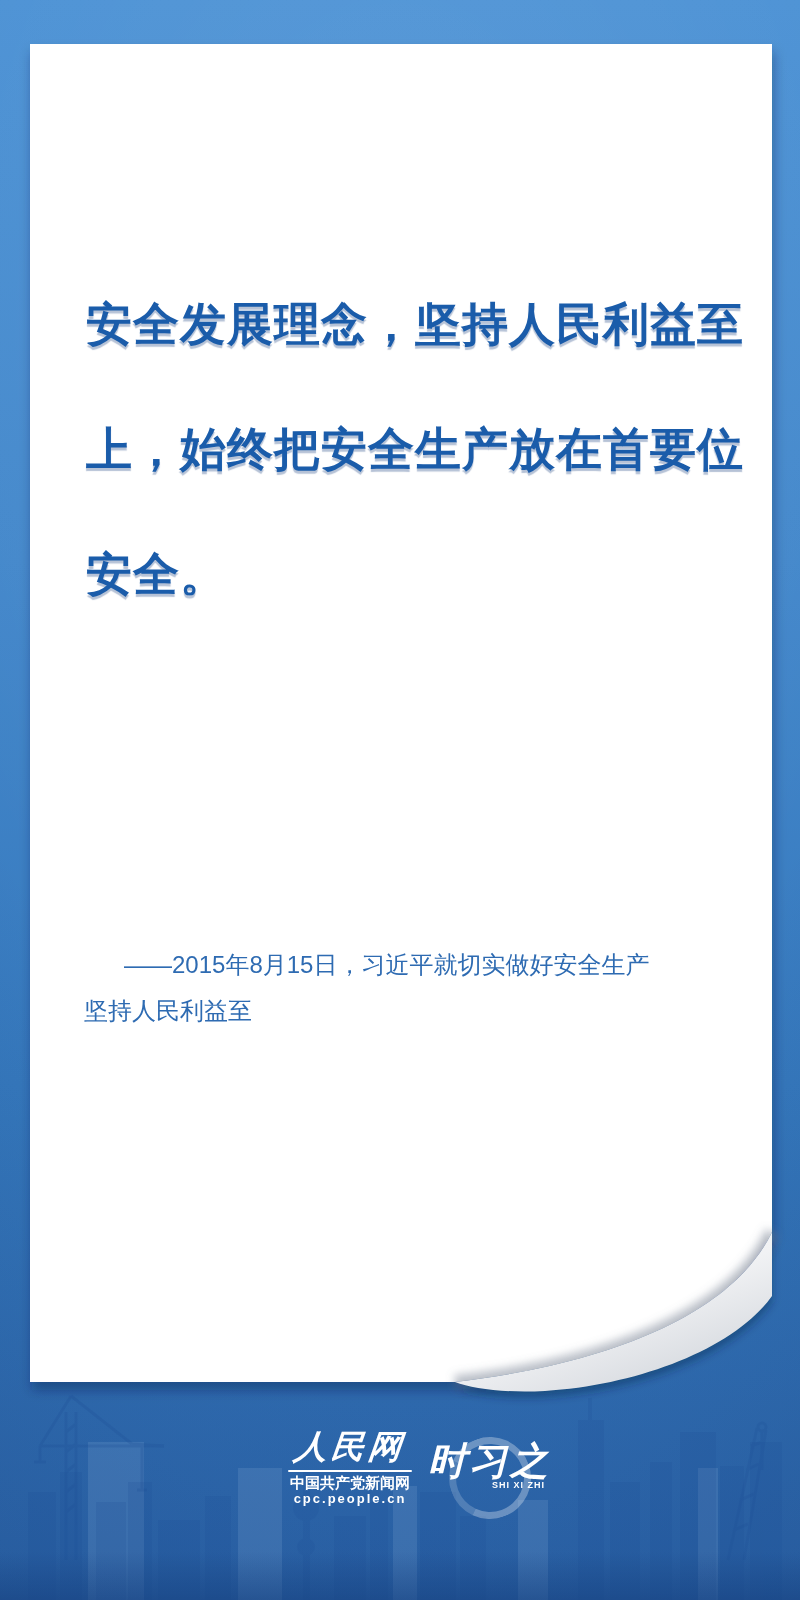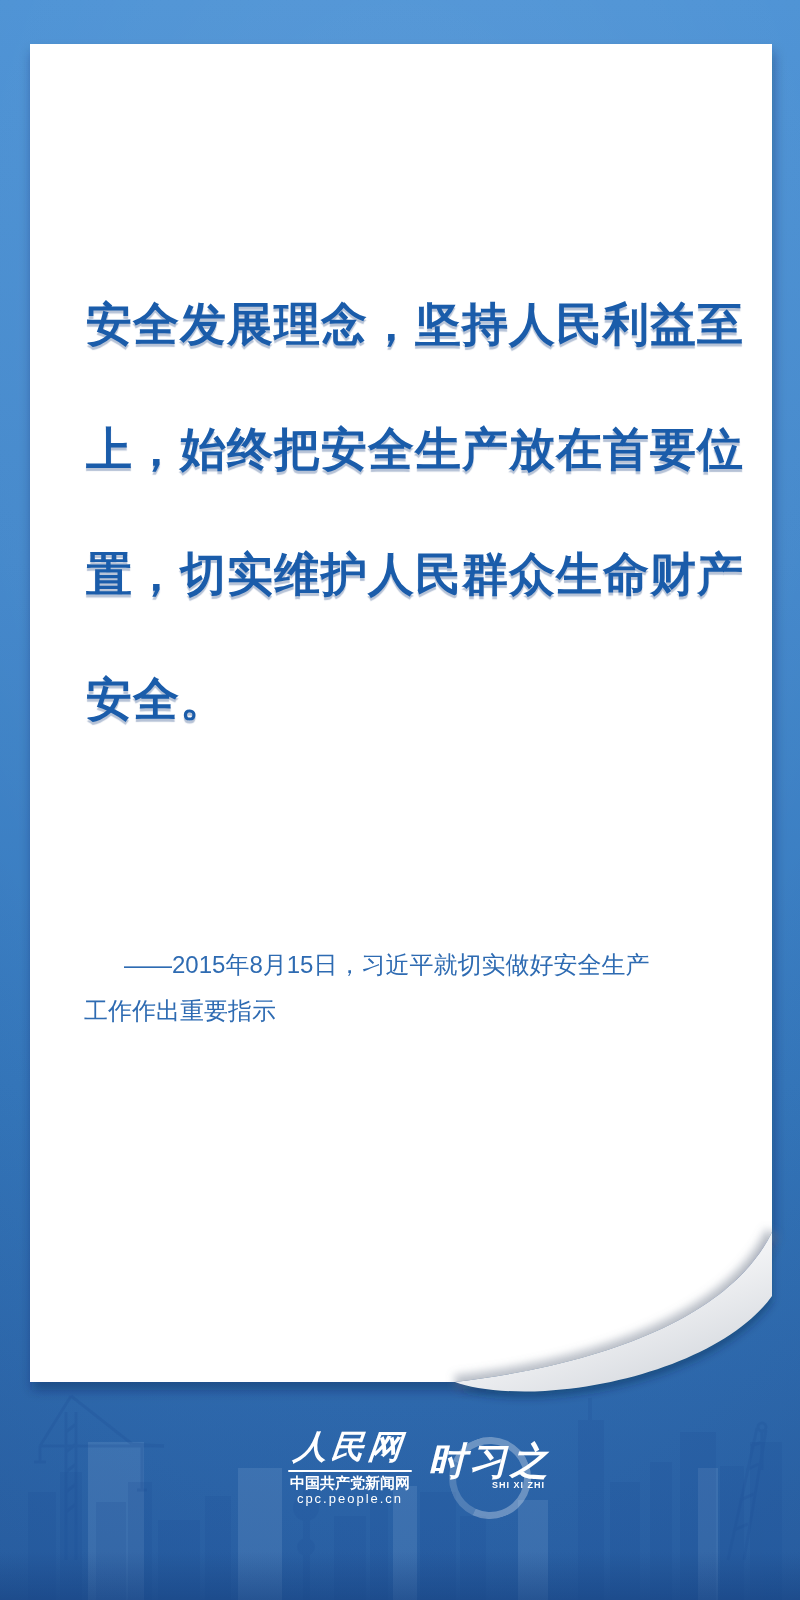--- a/index.html
+++ b/index.html
@@ -27,21 +27,21 @@
   .qline.first{padding-left:70px;}
 
   
   .attr{position:absolute;left:84px;top:942px;width:640px;color:#2e6bb2;}
   .aline{height:46px;line-height:46px;font-size:24px;white-space:nowrap;}
   .aline.first{padding-left:40px;}
   .pd-logo{position:absolute;left:288px;top:1424px;width:124px;text-align:center;color:#fff;z-index:5;}
   .pd-cal{font-size:33px;font-weight:bold;font-style:italic;line-height:46px;letter-spacing:4px;transform:skewX(-6deg);}
   .pd-line{height:2px;background:#ffffff;margin:0 0 3px 0;border-radius:1px;}
   .pd-site{font-size:15px;font-weight:bold;line-height:15px;white-space:nowrap;}
-  .pd-url{font-size:13px;font-weight:normal;letter-spacing:2px;line-height:17px;white-space:nowrap;}
+  .pd-url{font-size:13px;font-weight:bold;letter-spacing:2px;line-height:17px;white-space:nowrap;}
   .sxz-ring{
     position:absolute;left:449px;top:1437px;width:68px;height:68px;
     border:7px solid rgba(255,255,255,0.30);border-radius:50%;
     border-left-color:rgba(255,255,255,0.18);transform:rotate(-20deg);z-index:4;
   }
   .sxz-text{
     position:absolute;left:428px;top:1441px;font-size:38px;font-weight:900;font-style:italic;
     letter-spacing:3px;line-height:40px;color:#fff;z-index:5;white-space:nowrap;
   }
   .sxz-latin{position:absolute;left:492px;top:1480px;font-size:9px;font-weight:bold;letter-spacing:1px;color:#fff;z-index:5;}
@@ -125,27 +125,26 @@
   <path d="M30,44 L772,44 L772,1232 C740,1300 640,1360 455,1382 L30,1382 Z" transform="translate(2,8)" fill="rgba(8,32,70,0.35)" filter="url(#blur6)"></path>
   <path d="M30,44 L772,44 L772,1232 C740,1300 640,1360 455,1382 L30,1382 Z" fill="#ffffff"></path>
   <path d="M455,1382 C640,1360 740,1300 772,1232" fill="none" stroke="rgba(110,122,140,0.45)" stroke-width="14" filter="url(#blur4)"></path>
   <path d="M455,1382 C640,1360 740,1300 772,1232 L772,1296 C735,1348 640,1385 545,1391 C505,1393 473,1389 455,1382 Z" transform="translate(0,6)" fill="rgba(8,32,70,0.40)" filter="url(#blur4)"></path>
   <path d="M455,1382 C640,1360 740,1300 772,1232 L772,1296 C735,1348 640,1385 545,1391 C505,1393 473,1389 455,1382 Z" fill="url(#flapGrad)"></path>
 </svg>
 
 <div class="quote">
   <div class="qline">安全发展理念，坚持人民利益至</div>
   <div class="qline">上，始终把安全生产放在首要位</div>
-  <div class="qline">置，切实维护人民群众生命财产</div>
   <div class="qline">安全。</div>
 </div>
 
 <div class="attr">
   <div class="aline first">——2015年8月15日，习近平就切实做好安全生产</div>
-  <div class="aline">工作作出重要指示</div>
+  <div class="aline">坚持人民利益至</div>
 </div>
 
 <div class="pd-logo">
   <div class="pd-cal">人民网</div>
   <div class="pd-line"></div>
   <div class="pd-site">中国共产党新闻网</div>
   <div class="pd-url">cpc.people.cn</div>
 </div>
 <div class="sxz-ring"></div>
 <div class="sxz-text">时习之</div>

